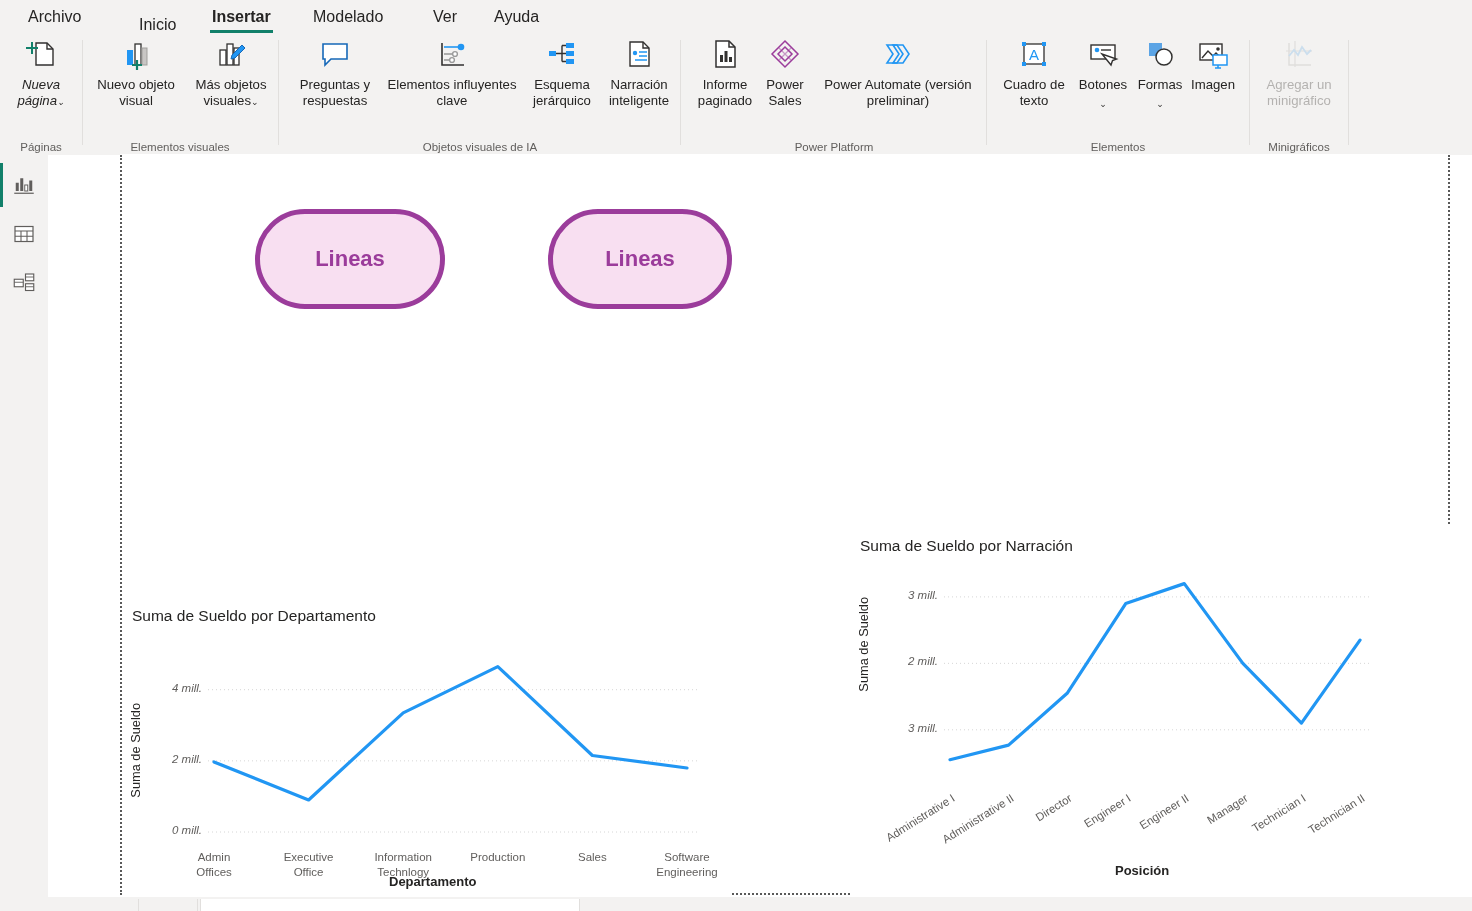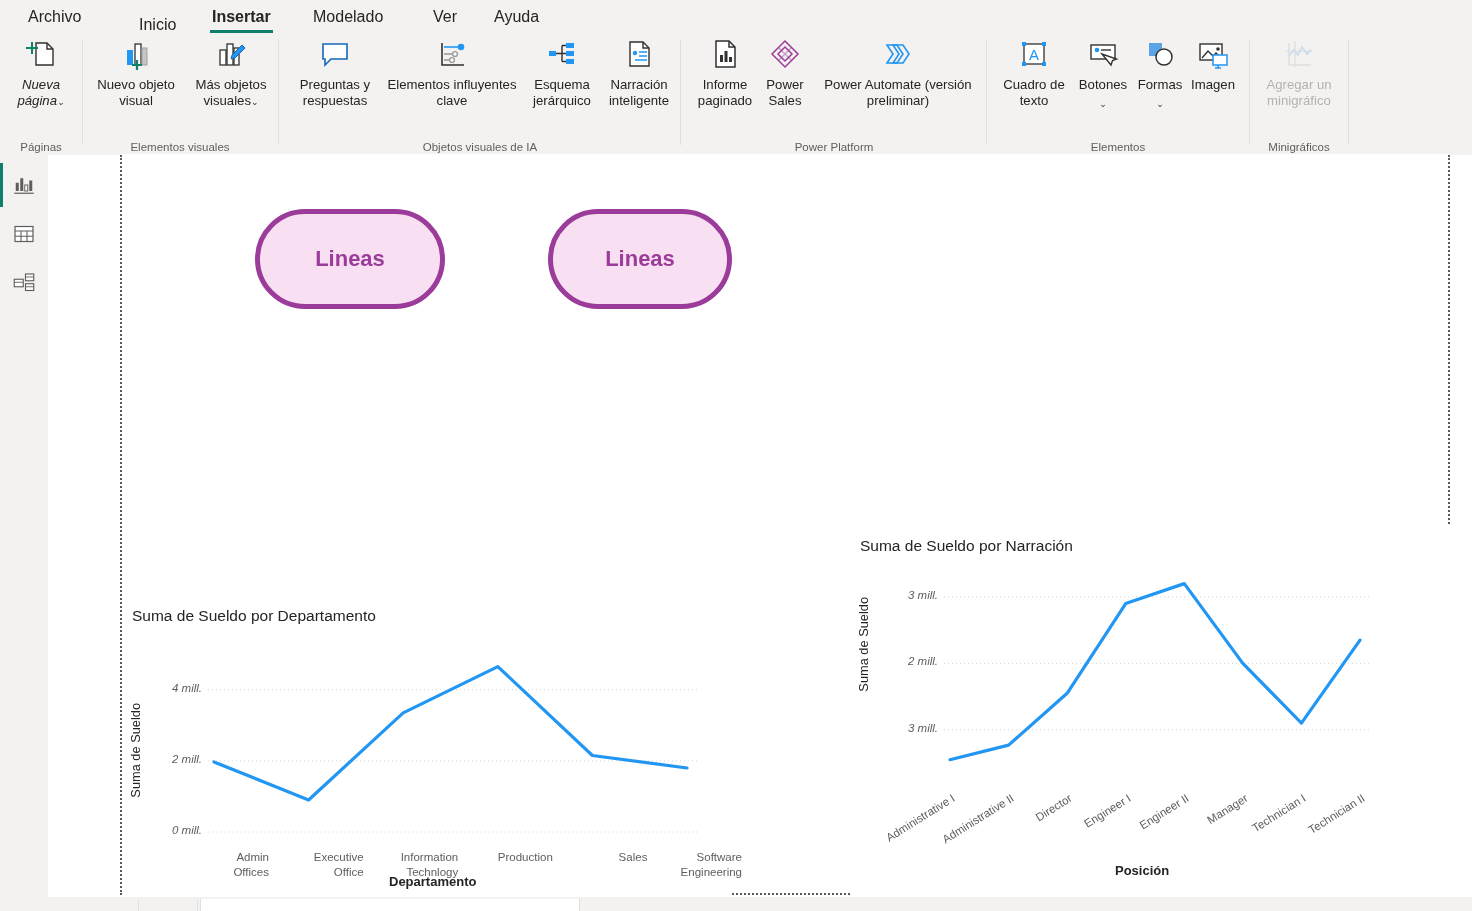--- a/index.html
+++ b/index.html
@@ -67,21 +67,21 @@
 
   
   .chart { position:absolute; background:#fff; }
   .chart-title { position:absolute; font-size:15.5px; color:#252423; white-space:nowrap; }
   .axis-title-y {
     position:absolute; font-size:12.8px; color:#252423;
     writing-mode:vertical-rl; transform:rotate(180deg); white-space:nowrap;
   }
   .axis-title-x { position:absolute; font-size:13px; color:#252423; font-weight:600; white-space:nowrap; }
   .ytick { position:absolute; font-size:11.5px; color:#605e5c; text-align:right; white-space:nowrap;font-style:italic; }
-  .xtick { position:absolute; font-size:11.5px; color:#605e5c; text-align:right; line-height:15px; }
+  .xtick { position:absolute; font-size:11.5px; color:#605e5c; text-align:center; line-height:15px; }
   .xtick.rot { transform-origin:right top; transform:rotate(-32deg); text-align:right; white-space:nowrap; }
 
   #statusbar { position:absolute; left:0; top:897px; width:1472px; height:14px; background:#f3f2f1; }
   #sb-tab { position:absolute; left:200px; top:899px; width:380px; height:12px; background:#fff; border-left:1px solid #e1dfdd; border-right:1px solid #e1dfdd;}
   #sb-tab2 { position:absolute; left:138px; top:899px; width:60px; height:12px; border-left:1px solid #e1dfdd; border-right:1px solid #e1dfdd; background:#f3f2f1;}
 </style>
 </head>
 <body>
 
 <div id="ribbon">

